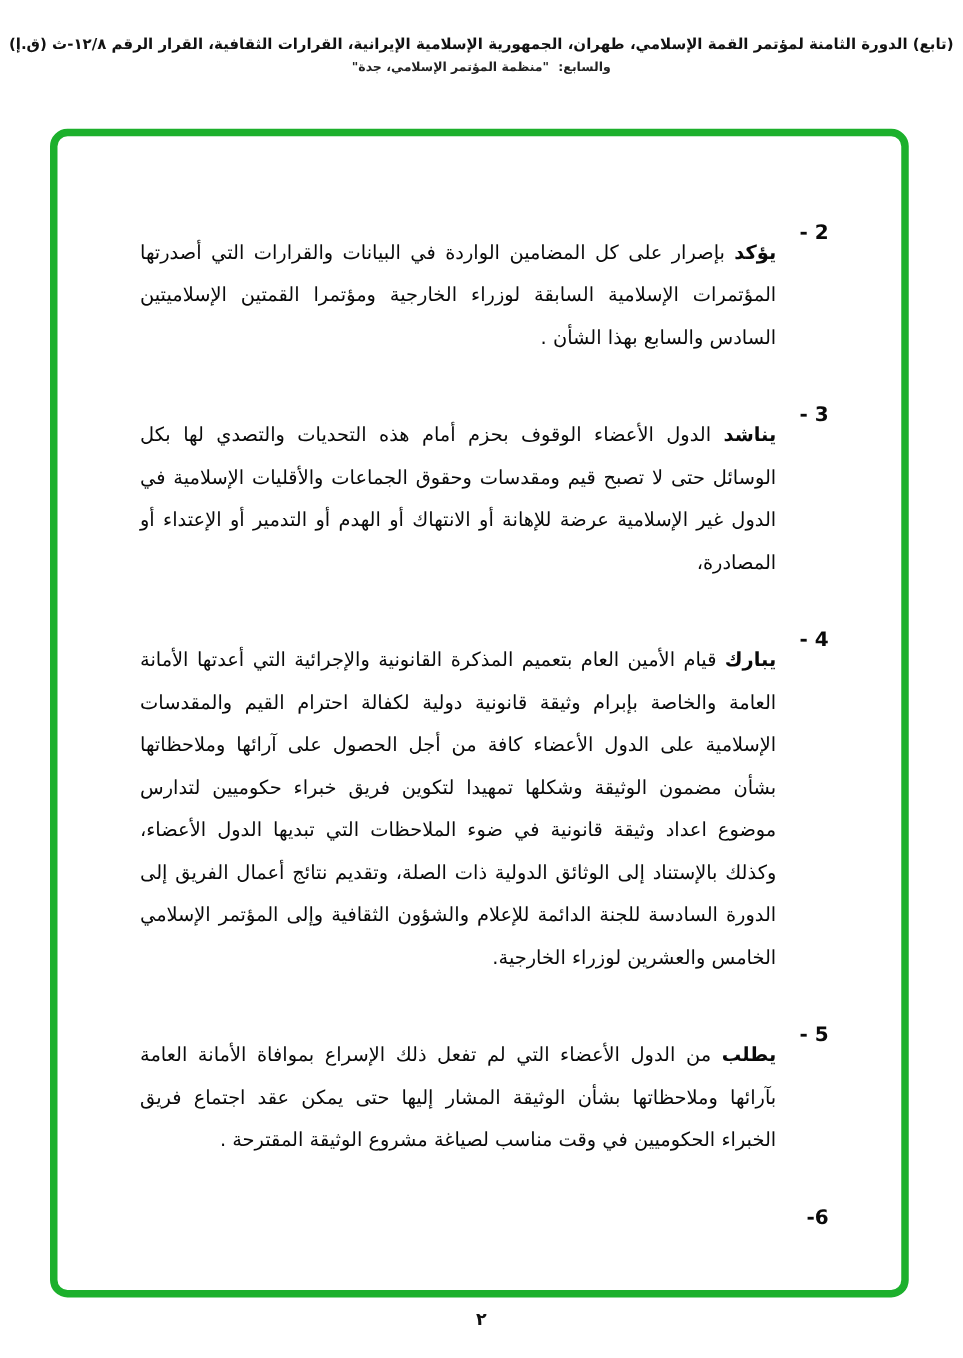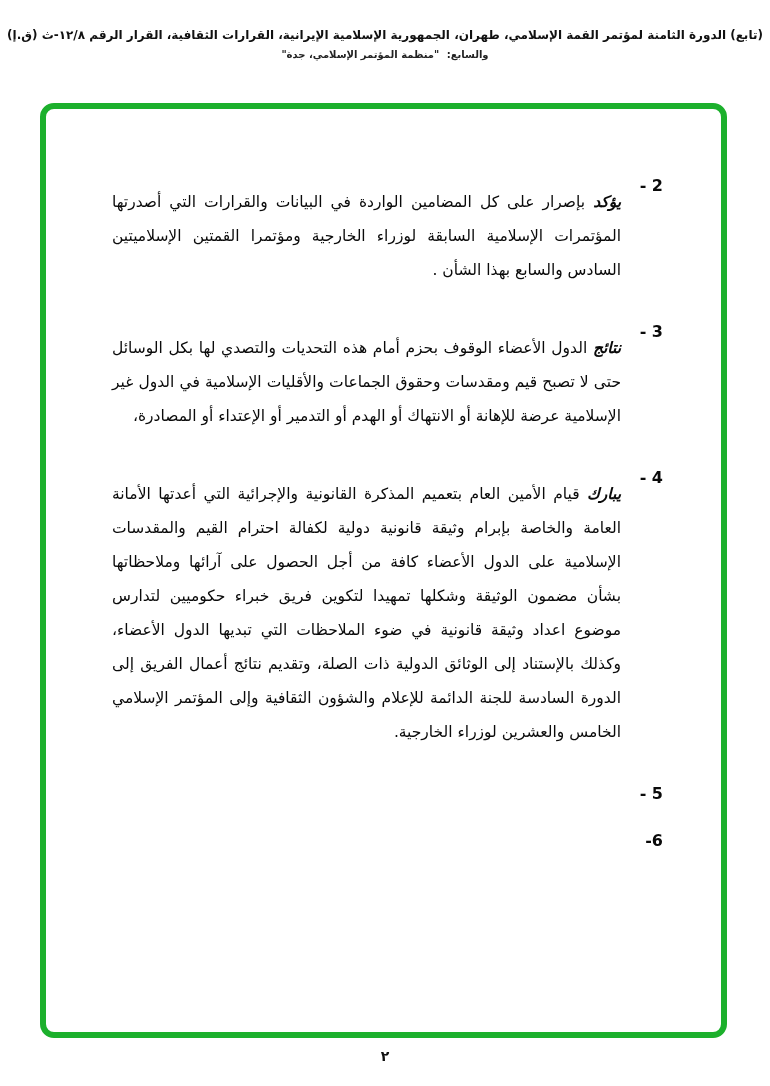--- a/index.html
+++ b/index.html
@@ -76,21 +76,20 @@
     flex: 1 1 auto;
     margin-right: 8px;
     font-size: 15.5px;
     line-height: 34px;
     text-align: justify;
     direction: rtl;
   }
   .item-body b {
     font-weight: 700;
     letter-spacing: 0.5px;
-    font-style: italic;
   }
   
   .page-number {
     position: absolute;
     top: 1048px;
     left: 0;
     width: 770px;
     text-align: center;
     font-size: 14px;
     font-weight: 700;
@@ -113,30 +112,31 @@
   <div class="green-frame" style="border-color: rgb(28, 176, 44);">
     <div class="frame-inner">
 
       <div class="res-item">
         <span class="item-marker">2 -</span>
         <p class="item-body"><b>يؤكد</b> <span>بإصرار على كل المضامين الواردة في البيانات والقرارات التي أصدرتها المؤتمرات الإسلامية السابقة لوزراء الخارجية ومؤتمرا القمتين الإسلاميتين السادس والسابع بهذا الشأن .</span></p>
       </div>
 
       <div class="res-item">
         <span class="item-marker">3 -</span>
-        <p class="item-body"><b>نتائج</b> <span>الدول الأعضاء الوقوف بحزم أمام هذه التحديات والتصدي لها بكل الوسائل حتى لا تصبح قيم ومقدسات وحقوق الجماعات والأقليات الإسلامية في الدول غير الإسلامية عرضة للإهانة أو الانتهاك أو الهدم أو التدمير أو الإعتداء أو المصادرة،</span></p>
+        <p class="item-body"><b>يناشد</b> <span>الدول الأعضاء الوقوف بحزم أمام هذه التحديات والتصدي لها بكل الوسائل حتى لا تصبح قيم ومقدسات وحقوق الجماعات والأقليات الإسلامية في الدول غير الإسلامية عرضة للإهانة أو الانتهاك أو الهدم أو التدمير أو الإعتداء أو المصادرة،</span></p>
       </div>
 
       <div class="res-item">
         <span class="item-marker">4 -</span>
         <p class="item-body"><b>يبارك</b> <span>قيام الأمين العام بتعميم المذكرة القانونية والإجرائية التي أعدتها الأمانة العامة والخاصة بإبرام وثيقة قانونية دولية لكفالة احترام القيم والمقدسات الإسلامية على الدول الأعضاء كافة من أجل الحصول على آرائها وملاحظاتها بشأن مضمون الوثيقة وشكلها تمهيدا لتكوين فريق خبراء حكوميين لتدارس موضوع اعداد وثيقة قانونية في ضوء الملاحظات التي تبديها الدول الأعضاء، وكذلك بالإستناد إلى الوثائق الدولية ذات الصلة، وتقديم نتائج أعمال الفريق إلى الدورة السادسة للجنة الدائمة للإعلام والشؤون الثقافية وإلى المؤتمر الإسلامي الخامس والعشرين لوزراء الخارجية.</span></p>
       </div>
 
       <div class="res-item">
         <span class="item-marker">5 -</span>
+        <p class="item-body"><b>يطلب</b> <span>من الدول الأعضاء التي لم تفعل ذلك الإسراع بموافاة الأمانة العامة بآرائها وملاحظاتها بشأن الوثيقة المشار إليها حتى يمكن عقد اجتماع فريق الخبراء الحكوميين في وقت مناسب لصياغة مشروع الوثيقة المقترحة .</span></p>
       </div>
 
       <div class="res-item">
         <span class="item-marker">6-</span>
       </div>
 
     </div>
   </div>
 
   <div class="page-number">٢</div>

